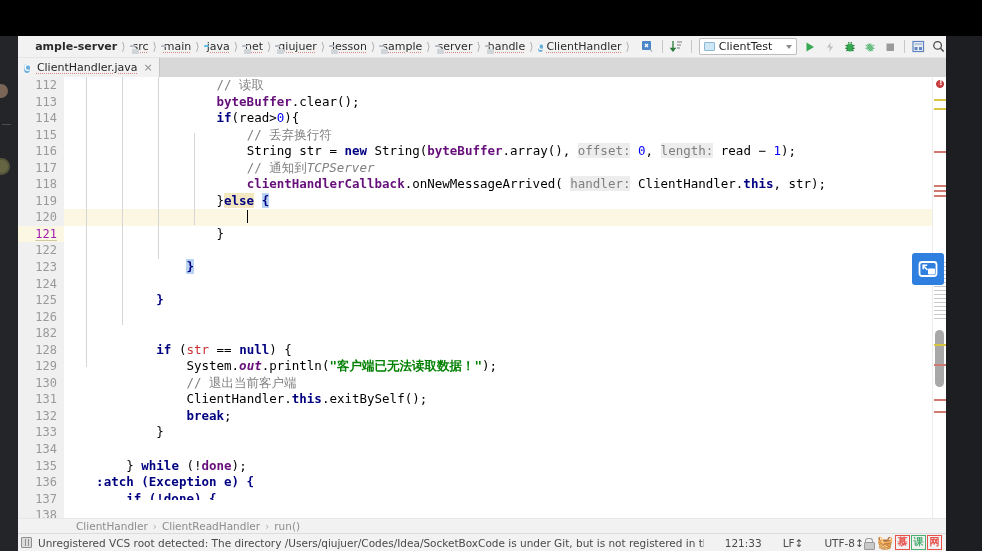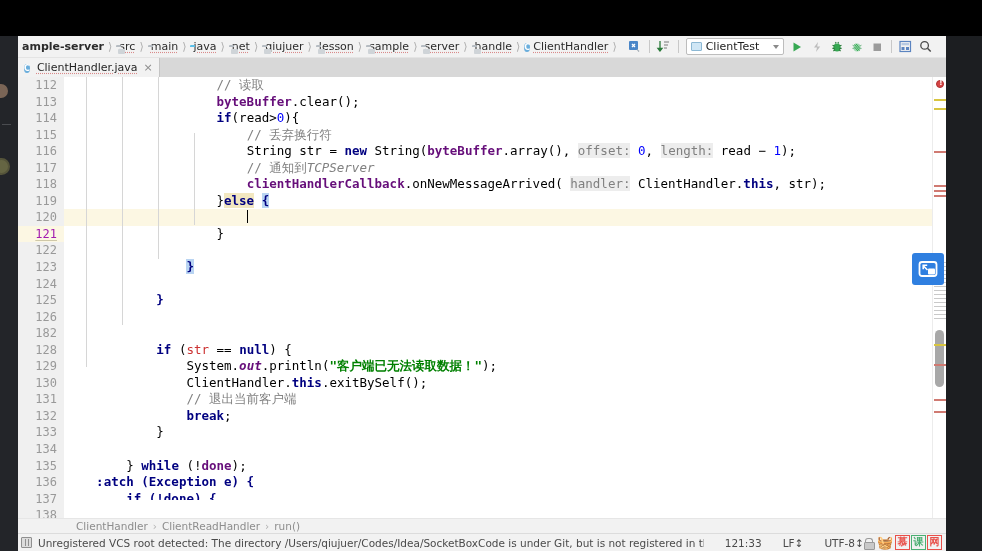--- a/index.html
+++ b/index.html
@@ -30,22 +30,23 @@
 
   
   .ide {
     position:absolute; left:18px; top:36px; width:928px; height:515px;
     background:#f2f2f2; display:flex; flex-direction:column;
   }
 
   
   .navbar {
     height:22px; background:#f2f2f2; display:flex; align-items:center;
-    font-size:11px; color:#2b2b2b; padding-left:2px; position:relative; flex:0 0 22px;
+    font-size:11px; color:#2b2b2b; padding-left:18px; position:relative; flex:0 0 22px;
     border-bottom:1px solid #e4e4e4;
+    justify-content:center;
   }
   .crumb { display:flex; align-items:center; height:22px; padding:0 1px 0 2px; white-space:nowrap; }
   .crumb .lbl { text-decoration: underline; text-decoration-color:#d98a8a;
                 text-decoration-style: dotted; text-underline-offset:2px; }
   .crumb.bold .lbl { font-weight:bold; text-decoration:none; }
   .crumb-sep { color:#aeaeae; font-size:11px; margin:0 2px 0 3px; }
   .ico { display:inline-block; margin-right:3px; vertical-align:middle; }
   .folder-ico {
     width:11px; height:9px; background:#b6bcc2; border-radius:1px 2px 1px 1px; position:relative;
   }
@@ -417,23 +418,23 @@
 
         <div class="row"><span class="plain">            </span><span class="kw">}</span></div>
 
         <div class="row"><span class="plain"> </span></div>
         <div class="row"><span class="plain"> </span></div>
 
         <div class="row"><span class="plain">            </span><span class="kw">if</span><span class="plain"> (</span><span style="color:#cc3333">str</span><span class="plain"> == </span><span class="kw">null</span><span class="plain">) {</span></div>
 
         <div class="row"><span class="plain">                </span><span class="plain">System.</span><span class="field" style="font-style:italic">out</span><span class="plain">.println(</span><span class="str">"客户端已无法读取数据！"</span><span class="plain">);</span></div>
 
+        <div class="row"><span class="plain">                </span><span class="cmt">// 退出当前客户端</span></div>
+
         <div class="row"><span class="plain">                </span><span class="plain">ClientHandler.</span><span class="kw">this</span><span class="plain">.exitBySelf();</span></div>
-
-        <div class="row"><span class="plain">                </span><span class="cmt">// 退出当前客户端</span></div>
 
         <div class="row"><span class="plain">                </span><span class="kw">break</span><span class="plain">;</span></div>
 
         <div class="row"><span class="plain">            </span><span class="plain">}</span></div>
 
         <div class="row"><span class="plain"> </span></div>
 
         <div class="row"><span class="plain">        </span><span class="plain">} </span><span class="kw">while</span><span class="plain"> (!</span><span class="field">done</span><span class="plain">);</span></div>
 
         <div class="row"><span class="plain">    </span><span class="kw" style="font-weight:bold">:atch (Exception e) {</span></div>

